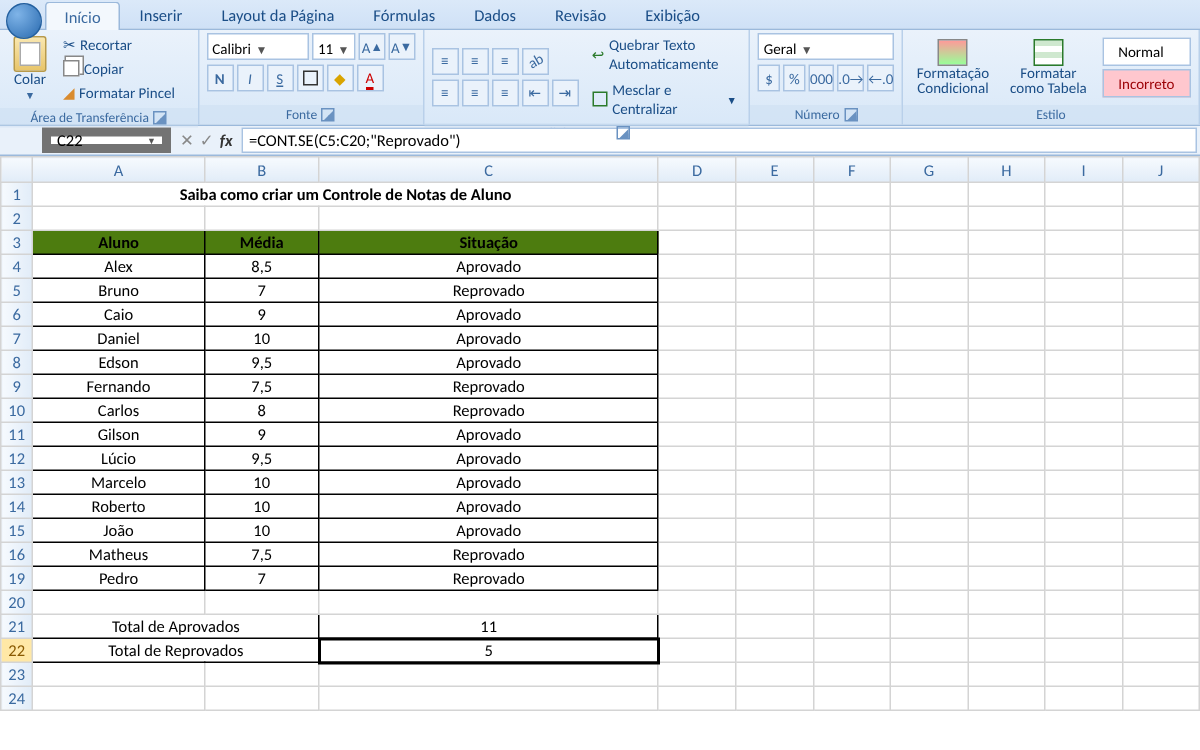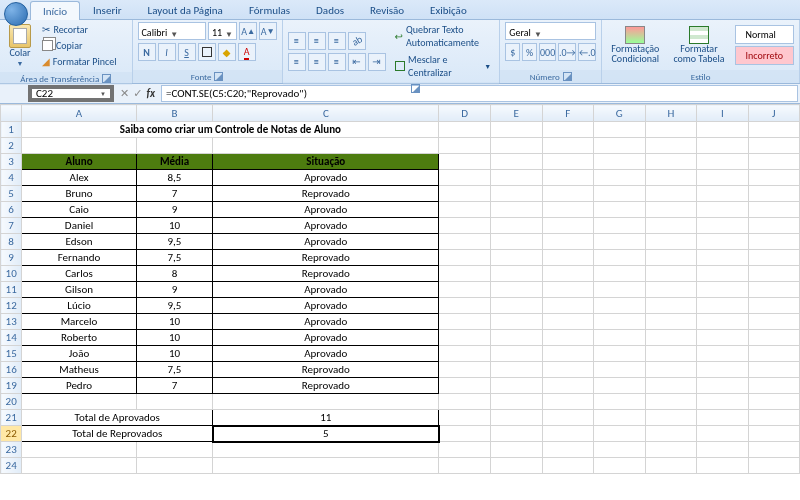--- a/index.html
+++ b/index.html
@@ -25,21 +25,21 @@
   
   
   .tb,.ab{width:18px;height:18px;border:1px solid #a9c3e2;background:#eaf2fb;display:flex;align-items:center;justify-content:center;font-size:10px;color:#3b6aa0;cursor:pointer;}
   .selbox{height:18px;border:1px solid #a9c3e2;background:#fff;display:flex;align-items:flex-end;padding:0 3px;font-size:10px;cursor:pointer;}
   .selbox .arr{margin-left:3px;font-size:8px;color:#555;}
   .style-cell{border:1px solid #a9c3e2;padding:2px 10px;font-size:10px;background:#fff;cursor:pointer;}
   .style-cell.bad{background:#ffc7ce;color:#9c0006;}
   
   
   .fbar{display:flex;height:20px;border-bottom:1px solid #9bb9db;background:#e9f1fa;align-items:stretch;}
-  .namebox{width:86px;border:4px solid #737373;background:#fff;margin:1px 2px 1px 28px;display:flex;align-items:center;padding:0 4px;font-size:11px;}
+  .namebox{width:86px;border:6px solid #737373;background:#fff;margin:1px 2px 1px 28px;display:flex;align-items:center;padding:0 4px;font-size:11px;}
   .namebox .arr{margin-left:auto;font-size:6px;color:#555;}
   .fxbtns{display:flex;align-items:center;gap:4px;padding:0 4px;}
   .fxbtn{color:#888;font-size:11px;}
   .fxbtn.fx{font-style:italic;font-weight:bold;color:#333;}
   .finput{flex:1;border:1px solid #a9c3e2;background:#fff;margin:1px 2px;padding:0 4px;font-size:11px;display:flex;align-items:center;}
   
   
   .sheet{position:relative;height:396px;overflow:hidden;background:#fff;}
   table.grid{border-collapse:collapse;table-layout:fixed;}
   .grid th,.grid td{border:1px solid #d4d4d4;font-size:11px;height:16px;padding:0;vertical-align:middle;text-align:center;}

